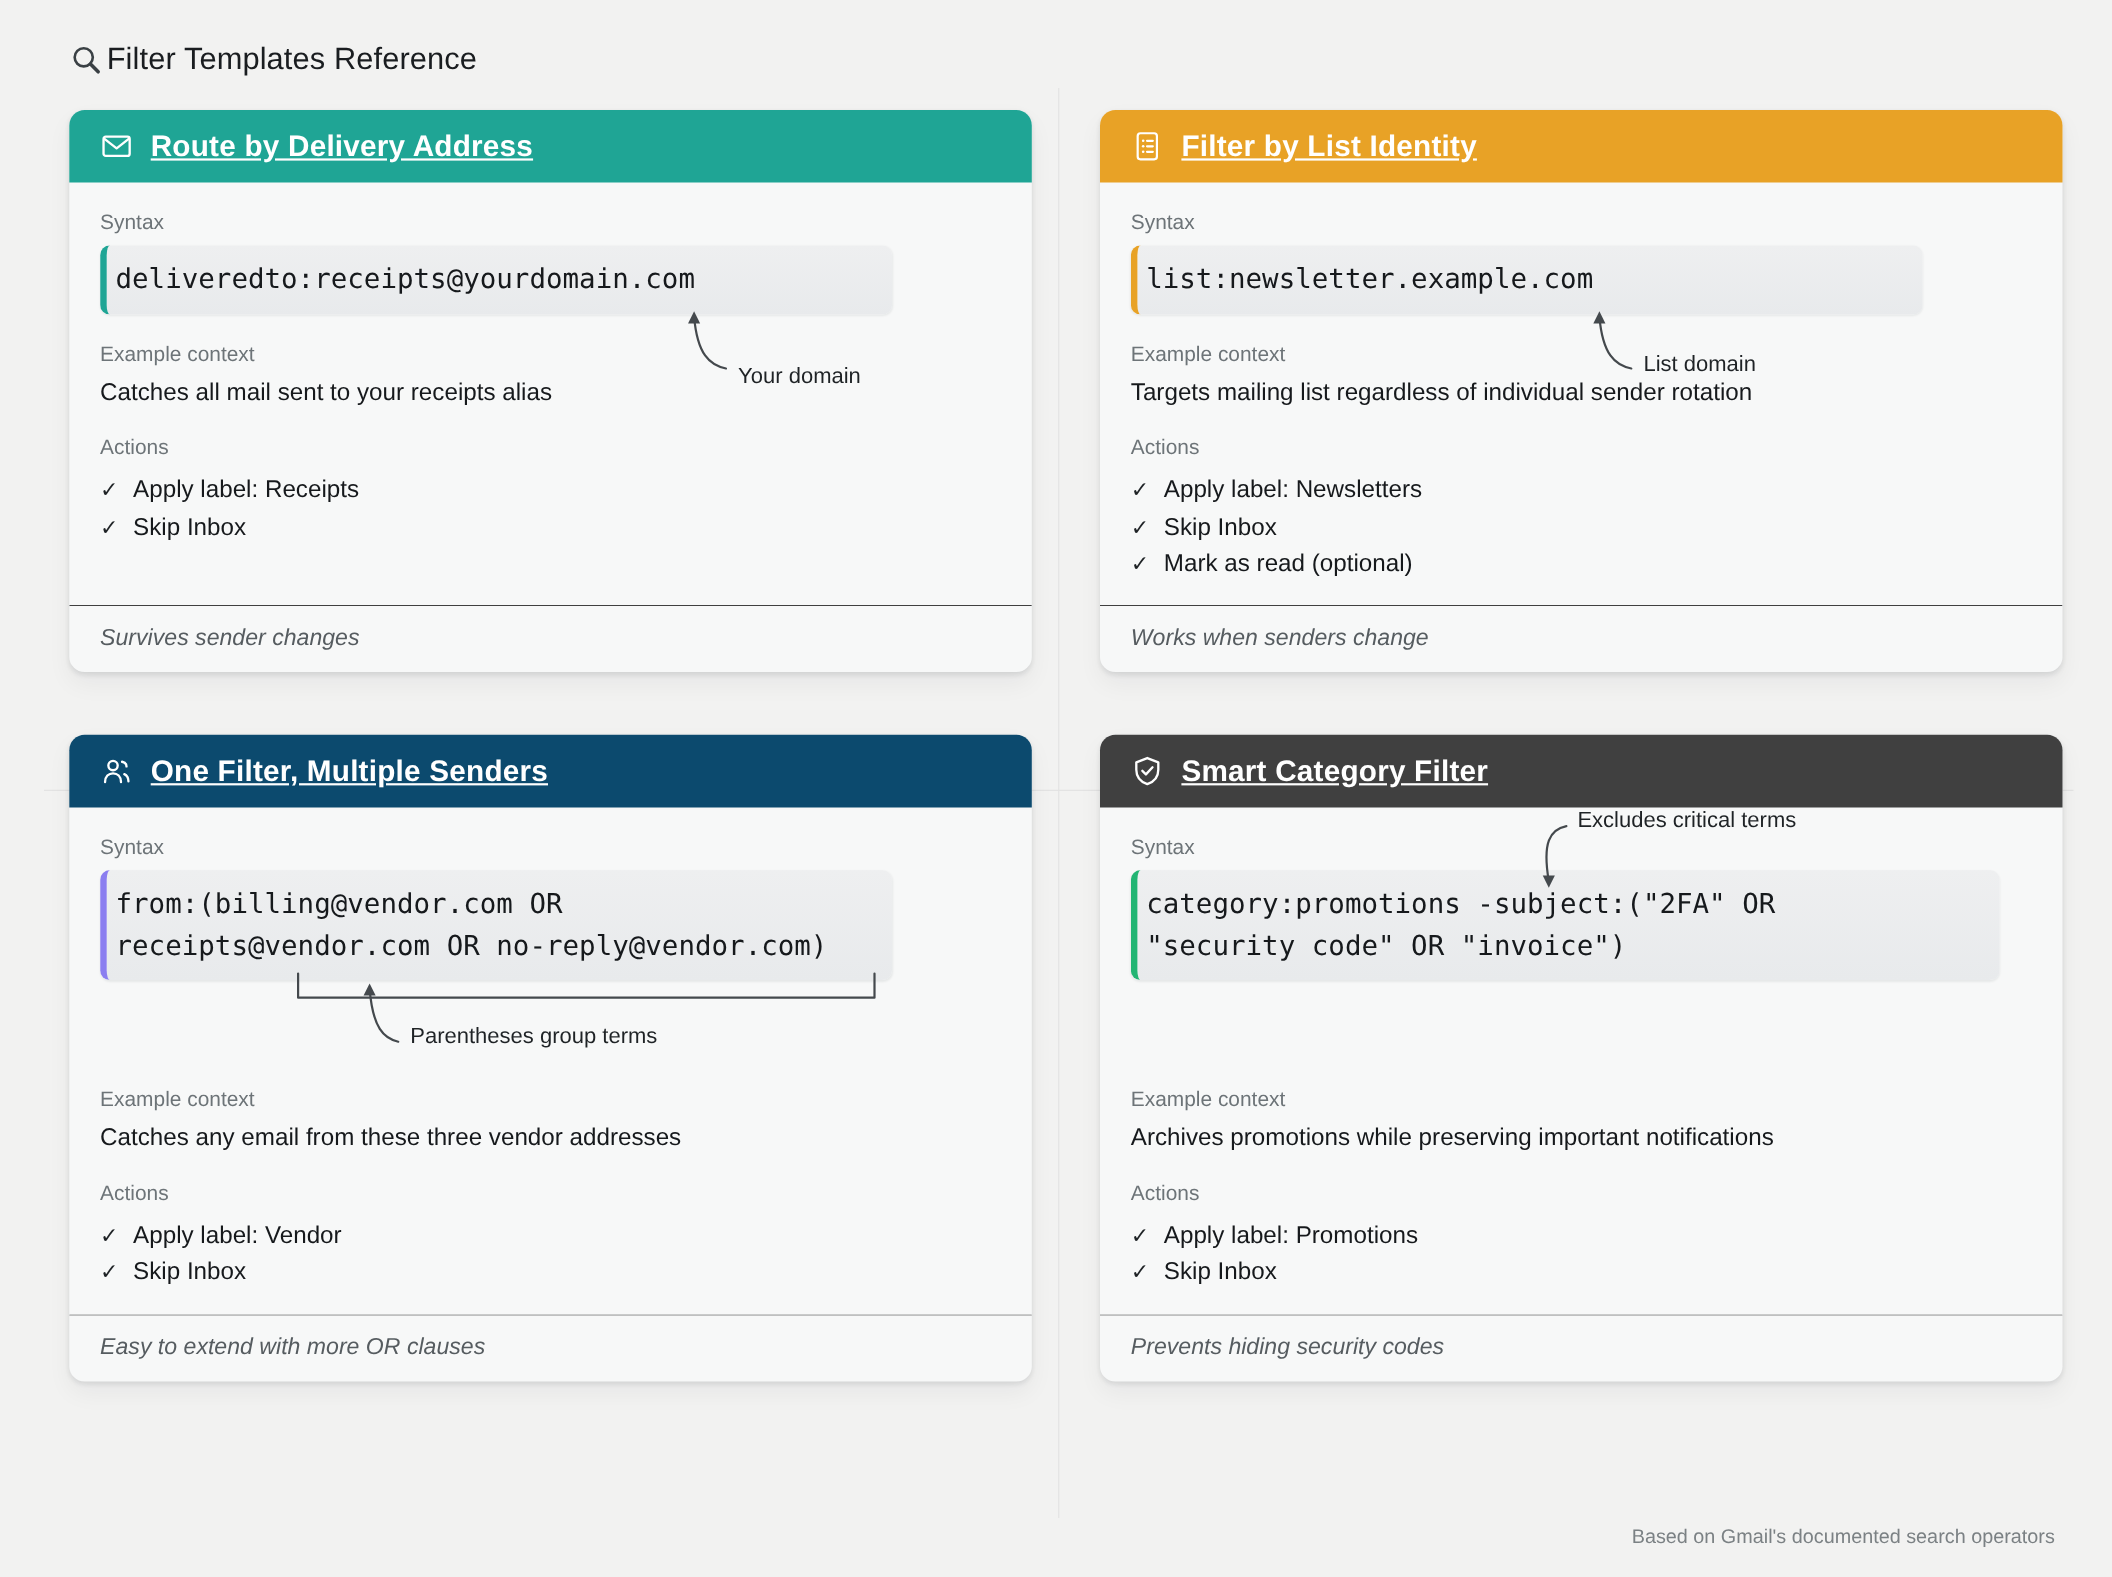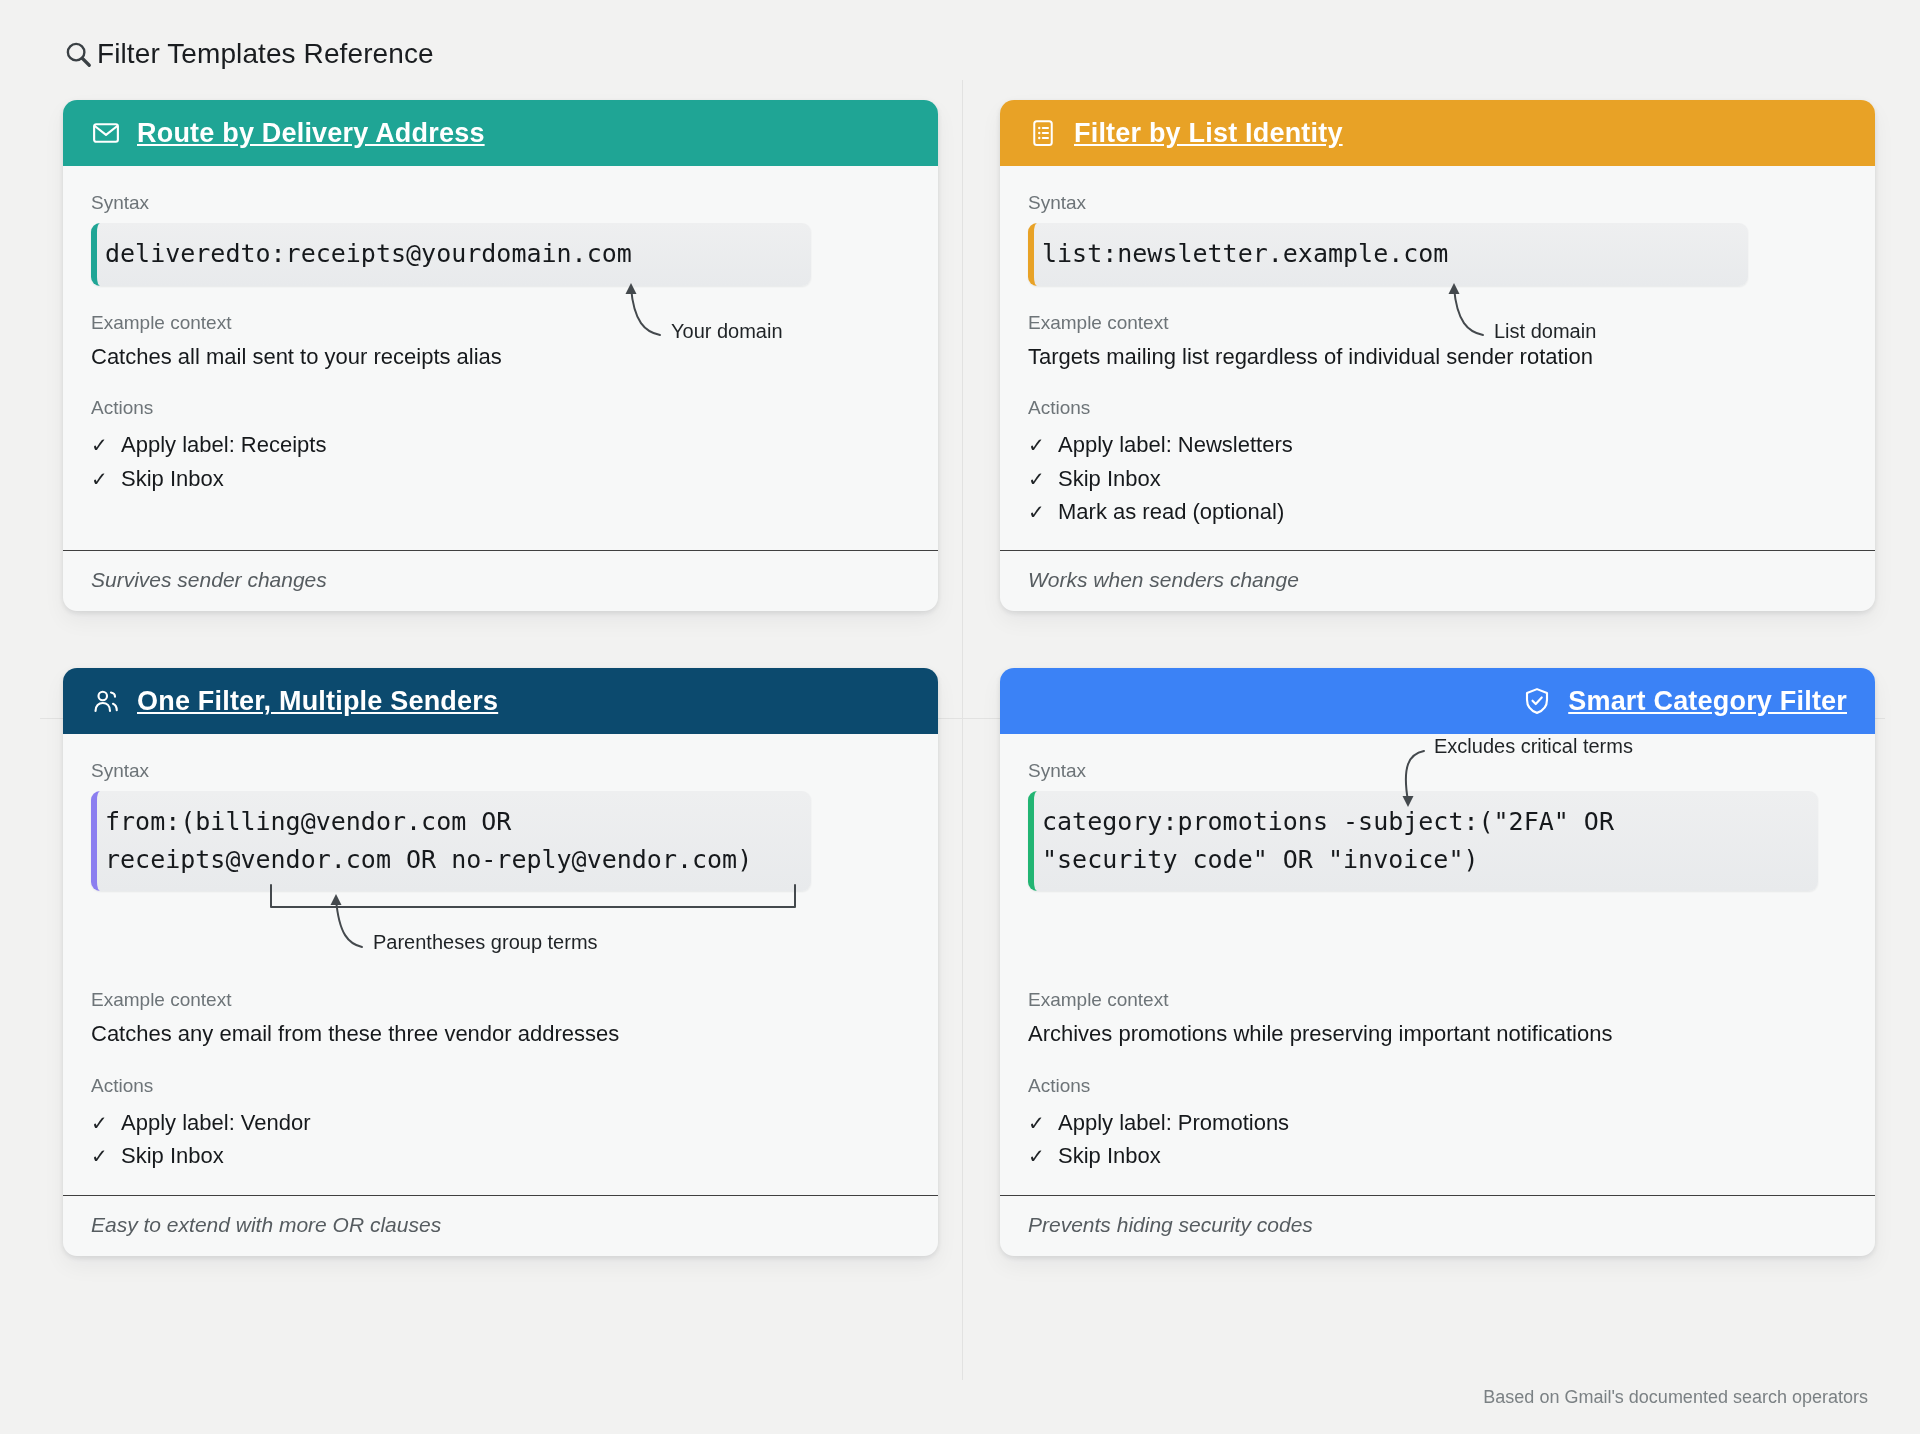--- a/index.html
+++ b/index.html
@@ -210,21 +210,21 @@
       <div class="section-label">Syntax</div>
 
       <div class="syntax-wrap">
         <div class="syntax-box" style="border-left-color:#1fa595;">deliveredto:receipts@yourdomain.com</div>
 
         <div class="anno" style="left:472px; top:57px; width:300px; height:60px;">
           <svg width="300" height="60" viewBox="0 0 300 60">
             <path d="M97 55 C 82 52, 71 42, 68 8" fill="none" stroke="#44494d" stroke-width="2" stroke-linecap="round"></path>
             <path d="M68 3 L62.5 14 L73.5 14 Z" fill="#44494d"></path>
           </svg>
-          <span class="anno-label" style="left:108px; top:40px;">Your domain</span>
+          <span class="anno-label" style="left:108px; top:51px;">Your domain</span>
         </div>
       </div>
 
       <div class="section-label spaced">Example context</div>
       <div class="context-text">Catches all mail sent to your receipts alias</div>
 
       <div class="section-label spaced">Actions</div>
       <ul class="actions-list">
         <li>
           <span class="check">✓</span>
@@ -337,21 +337,21 @@
           <span class="check">✓</span>
           <span>Skip Inbox</span>
         </li>
       </ul>
     </div>
 
     <div class="card-footer">Easy to extend with more OR clauses</div>
   </div>
 
   <div class="card">
-    <div class="card-header" style="background:#3b82f6;justify-content:flex-end;">
+    <div class="card-header" style="background:#404040;">
       <span class="hdr-icon">
         <svg viewBox="0 0 24 24" width="30" height="30" fill="none" stroke="#ffffff" stroke-width="1.7" stroke-linecap="round" stroke-linejoin="round">
           <path d="M12 2.5 L20 5.6 V11 C20 16.2 16.6 19.9 12 21.5 C7.4 19.9 4 16.2 4 11 V5.6 Z"></path>
           <path d="M8.4 11.8 L11 14.4 L15.8 9.2"></path>
         </svg>
       </span>
       <span class="hdr-title">Smart Category Filter</span>
     </div>
 
     <div class="card-body">

